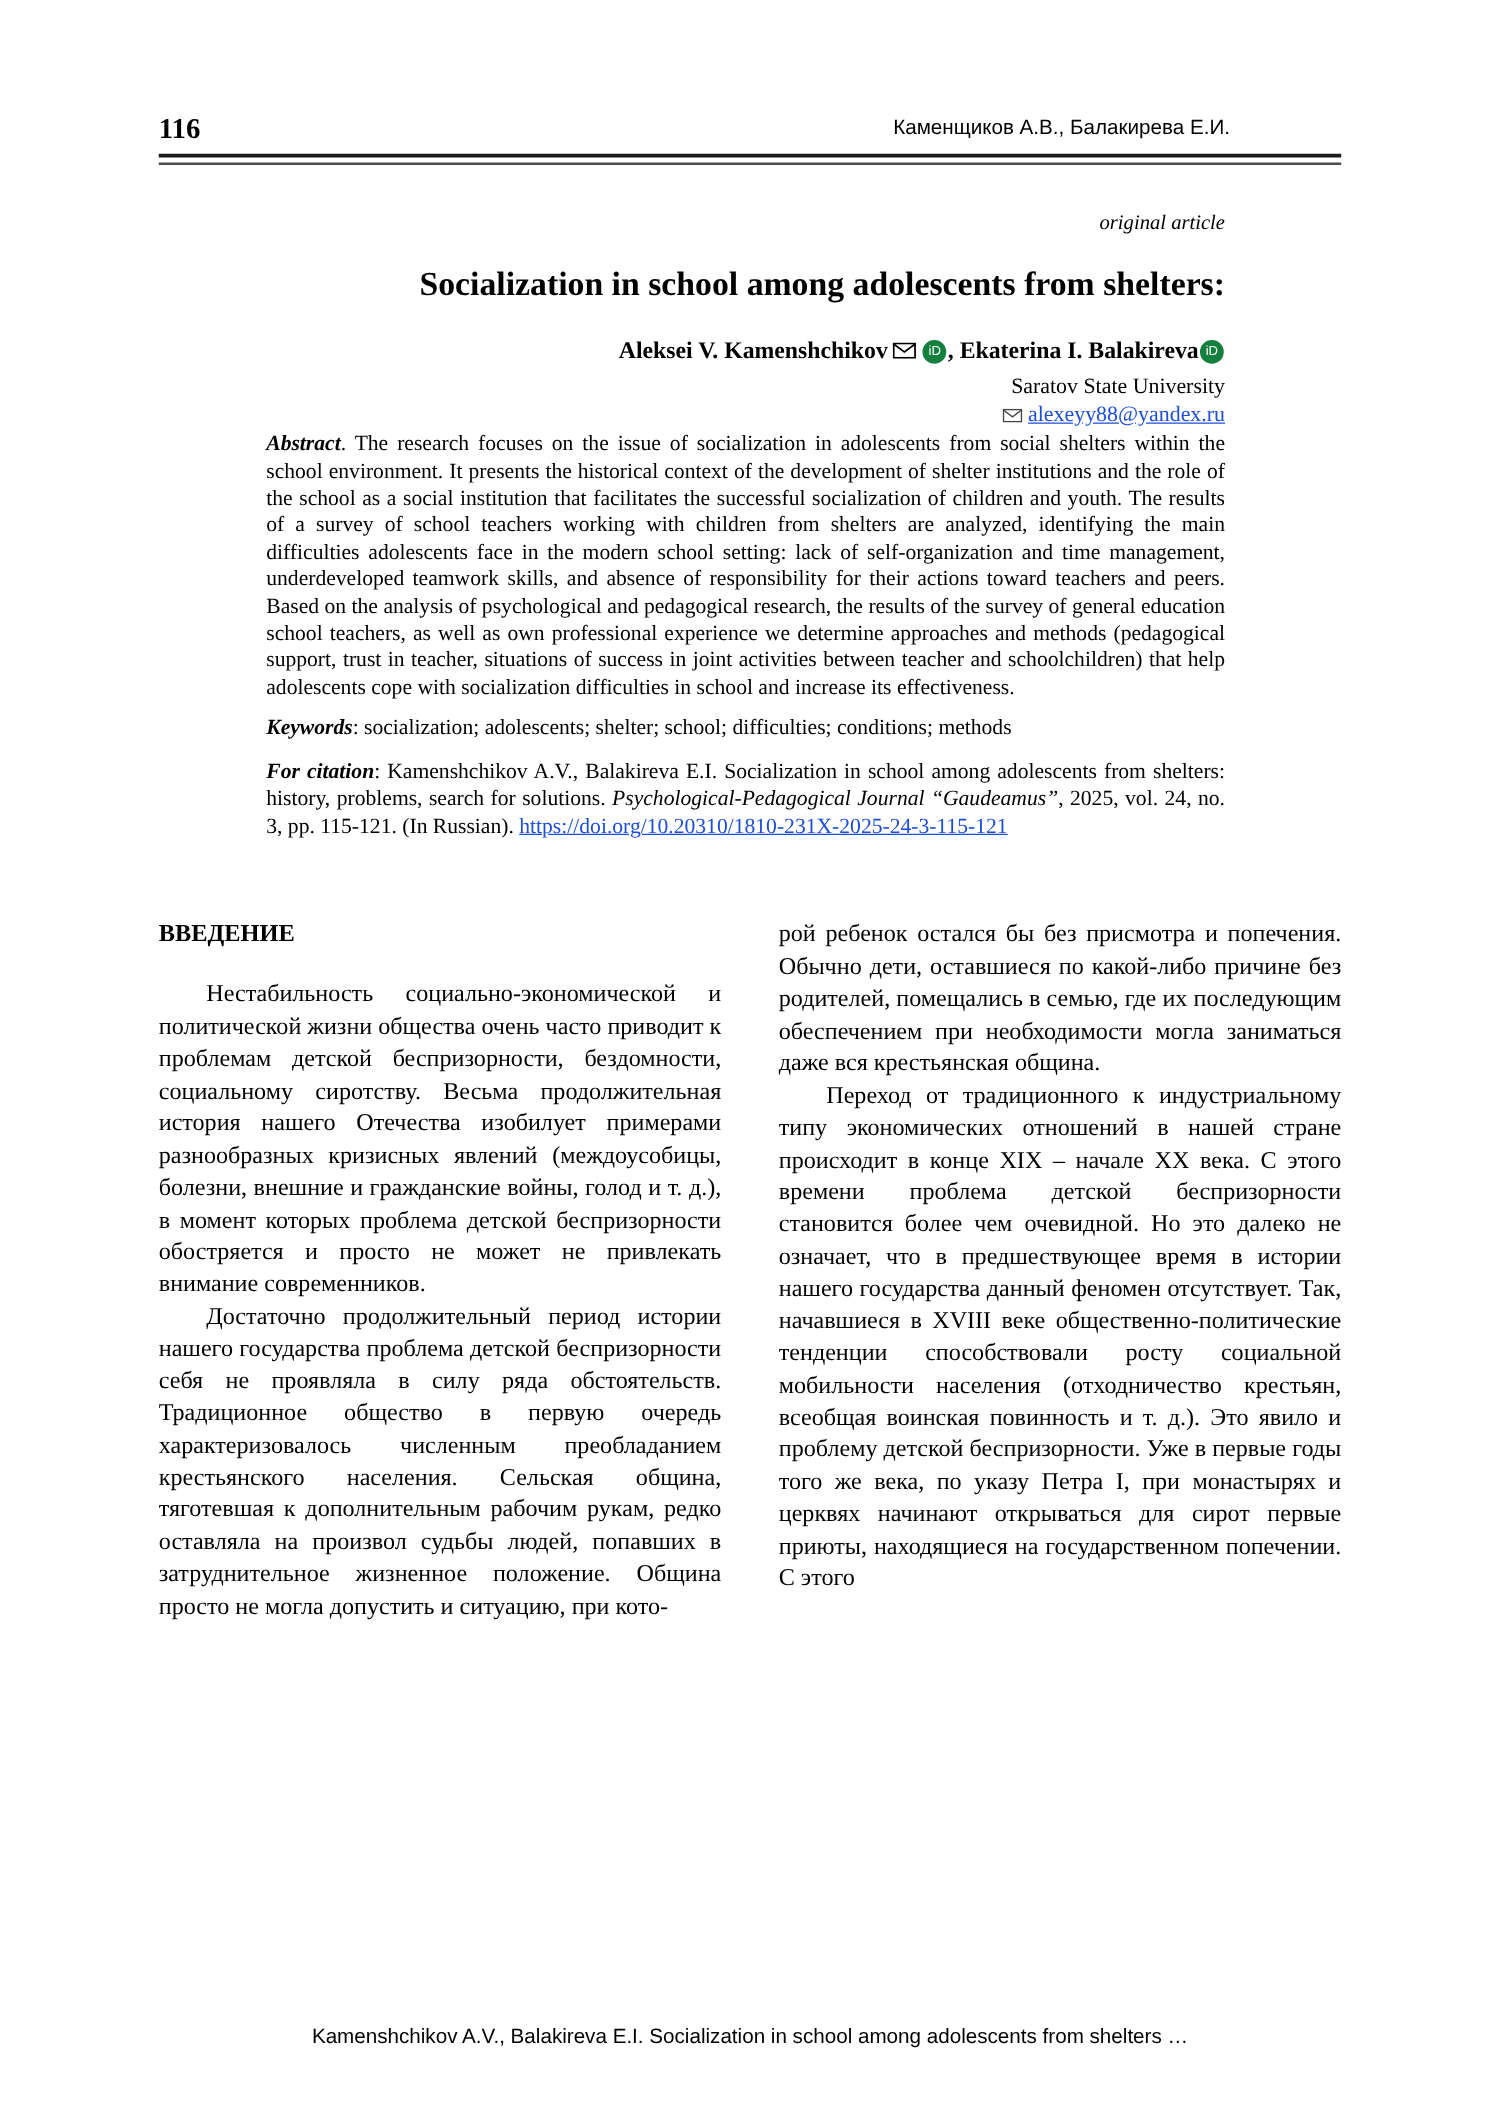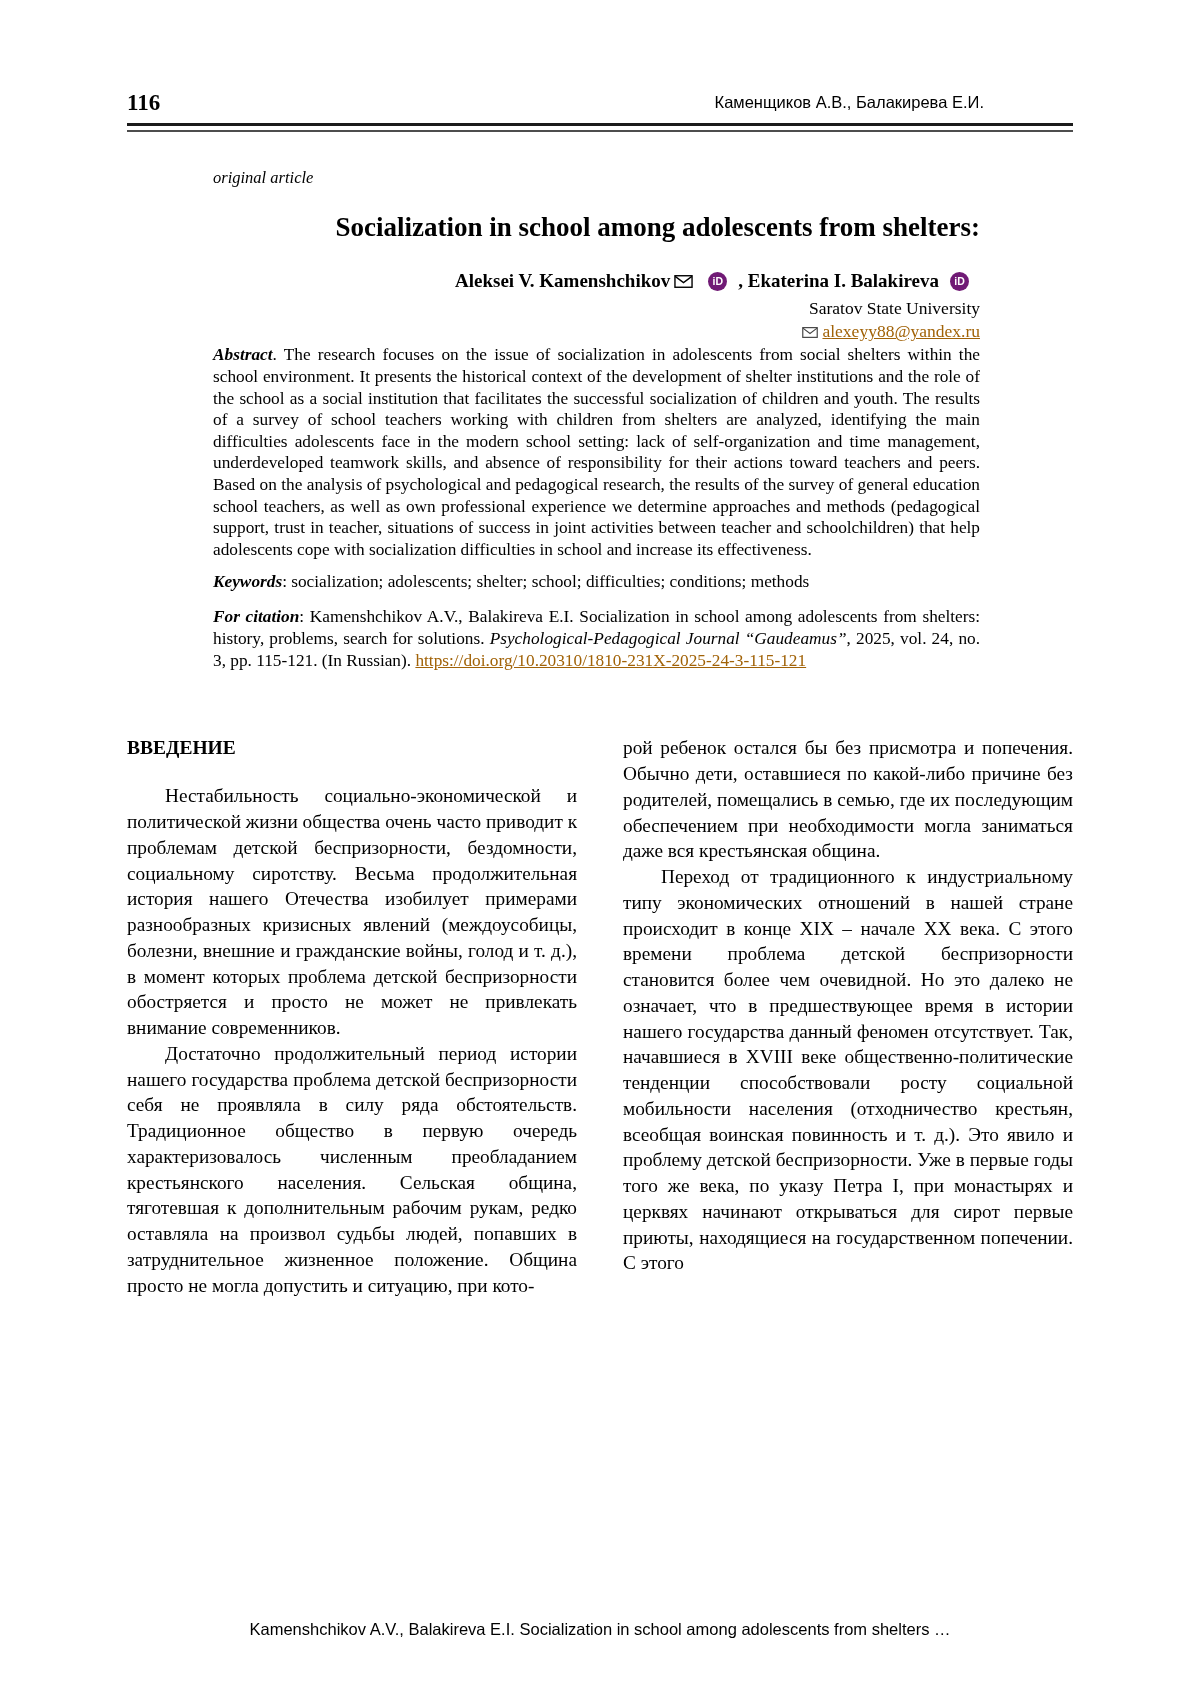--- a/index.html
+++ b/index.html
@@ -27,39 +27,39 @@
     font-size: 16.5px;
     line-height: 1.45;
     text-align: right;
     margin-right: 89px;
   }
   .rule-thick { margin: 8px 127px 0; border-top: 3px solid #1b1b1b; }
   .rule-thin  { margin: 4px 127px 0; border-top: 2px solid #4d4d4d; }
 
   
   .meta { margin: 0 220px 0 213px; }
-  .article-type { margin-top: 36px; text-align: left; font-style: italic; font-size: 16.5px; }
+  .article-type { margin-top: 36px; text-align: right; font-style: italic; font-size: 16.5px; }
   .title { margin-top: 24px; text-align: right; font-weight: bold; font-size: 27px; line-height: 1.18; }
   .authors { margin-top: 26px; text-align: right; font-weight: bold; font-size: 19px; }
   .affil { text-align: right; font-size: 17.5px; line-height: 1.32; margin-top: 4px; }
   .affil-line { display: block; text-align: right; }
   .env-icon { display: inline-block; vertical-align: -1px; margin: 0 4px; }
   .orcid {
     display: inline-block;
     width: 19px; height: 19px;
     border-radius: 50%;
-    background: #701a75;
+    background: #15803d;
     color: #fff;
     font-family: "Liberation Sans", sans-serif;
-    font-size: 10.5px; font-weight: bold;
+    font-size: 10.5px; font-weight: normal;
     text-align: center; line-height: 19px;
     vertical-align: 2px;
-    margin: 0 11px;
+    margin: 0 1px;
   }
-  a.link { color: #a16207; }
+  a.link { color: #1d4ed8; }
 
   .abstract { margin: 24px 0 0; font-size: 17.3px; line-height: 1.25; text-align: justify; }
   .lead { font-weight: bold; font-style: italic; }
   .meta p { margin: 0; }
   .keywords { margin-top: 12px !important; font-size: 17.3px; }
   .conflict { margin-top: 12px !important; font-style: italic; font-size: 17.3px; }
   .citation { margin-top: 14px !important; font-size: 17.3px; line-height: 1.25; text-align: justify; }
   .journal { font-style: italic; }
 
   

